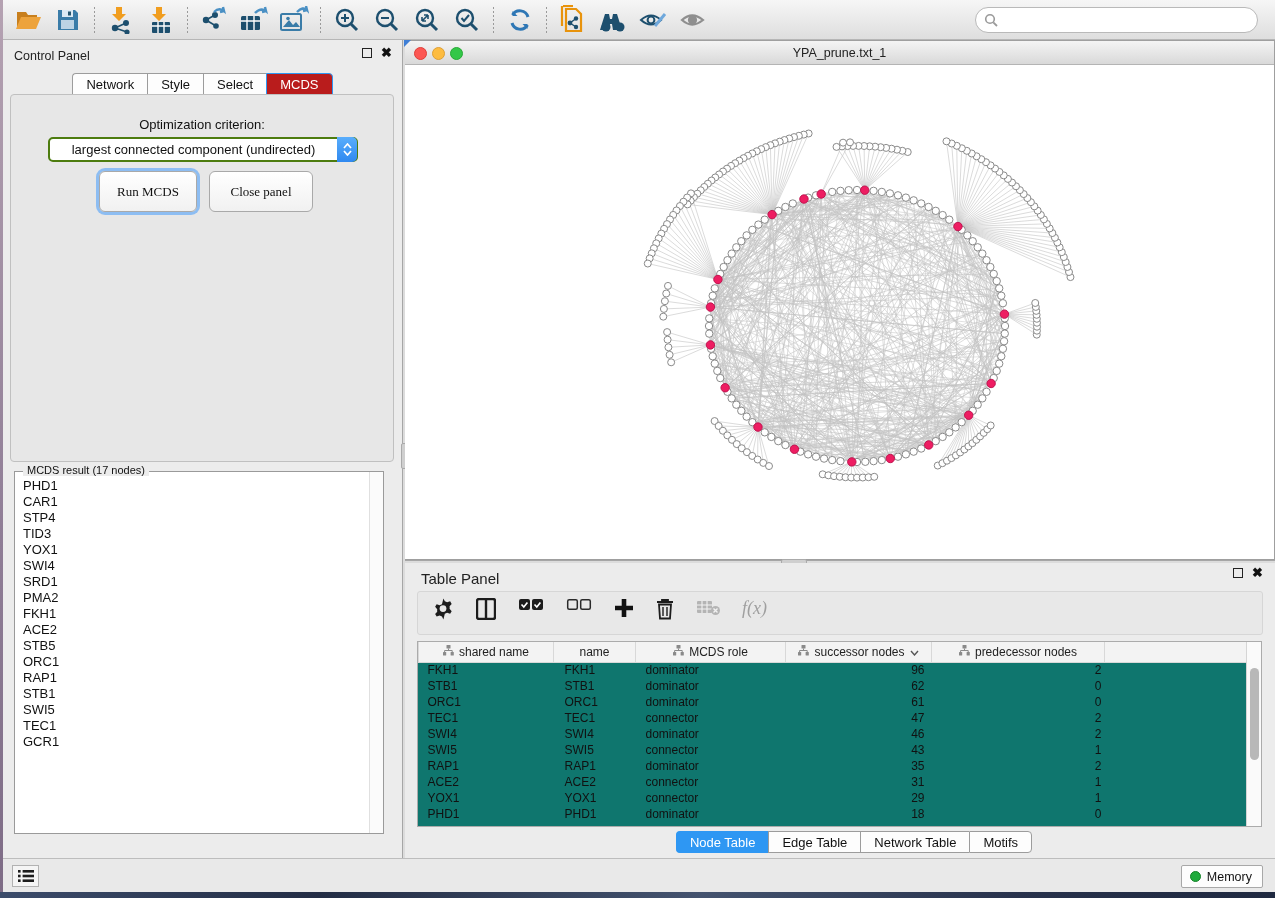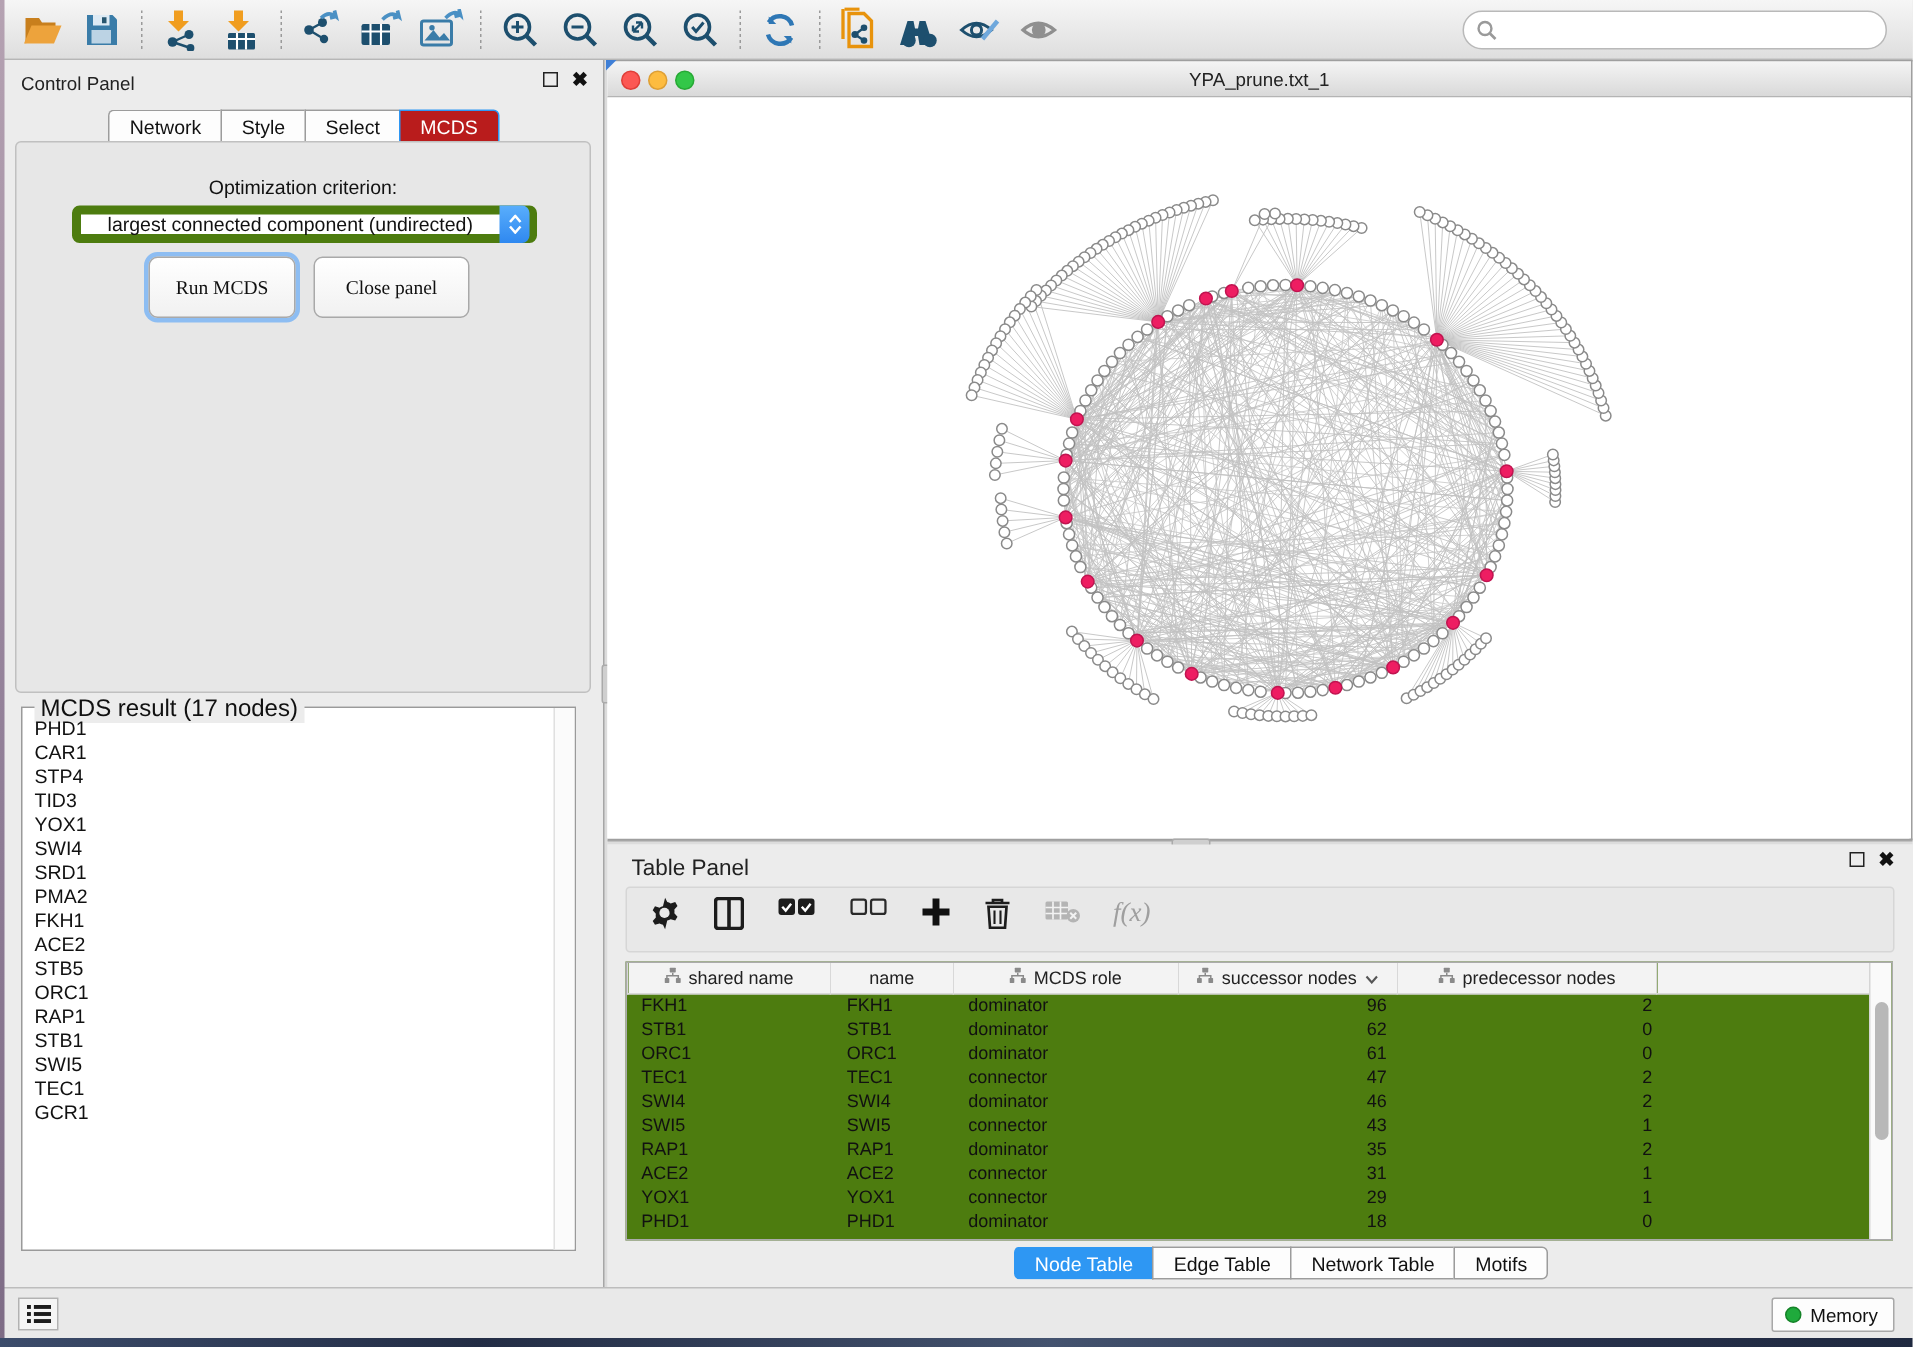--- a/index.html
+++ b/index.html
@@ -41,37 +41,37 @@
     border-right:none; font-size:13px; display:flex; align-items:center; color:#111; }
   .tab:first-child { border-radius:4px 0 0 0; }
   .tab:last-child { border-right:1px solid #9c9c9c; border-radius:0 4px 0 0; }
   .tab.active { background:#b91c1c; color:#fff; border-color:#2e97f3; }
 
   #ctl-box { position:absolute; left:7px; top:54px; width:384px; height:368px;
     background:#e7e7e7; border:1px solid #c0c0c0; border-radius:4px; }
   #opt-label { position:absolute; left:0; top:22px; width:100%; text-align:center;
     font-size:13px; color:#111; }
   #opt-select { position:absolute; left:37px; top:42px; width:310px; height:25px;
-    background:#fff; border:6px solid #4d7c0f; border-radius:5px;
+    background:#fff; border:2px solid #4d7c0f; border-radius:5px;
     display:flex; align-items:center; }
   #opt-select-label { flex:1; text-align:center; font-size:13px; color:#111; white-space:nowrap; }
   #opt-stepper { width:20px; height:25px; margin-right:-1px; background:linear-gradient(#59aefc,#2f88f0);
     border-radius:0 5px 5px 0; display:flex; flex-direction:column; align-items:center;
     justify-content:center; gap:1px; }
   #opt-stepper svg { display:block; }
   .ctl-btn { position:absolute; top:76px; height:41px; background:linear-gradient(#ffffff,#f1f1f1);
     border:1px solid #a9a9a9; border-radius:6px; font-size:13px; color:#111;
     display:flex; align-items:center; justify-content:center; font-family:Liberation Serif, serif;}
   #run-btn { left:88px; width:98px; box-shadow:0 0 0 3px #8dbdf2; }
   #close-btn { left:198px; width:104px; }
 
   #mcds-box { position:absolute; left:11px; top:431px; width:370px; height:363px;
     background:#fff; border:1px solid #9a9a9a; }
   #mcds-legend { position:absolute; left:8px; top:-8px; background:#ececec; padding:0 4px;
-    font-size:16px; color:#111; }
+    font-size:11px; color:#111; }
   #mcds-list { position:absolute; left:1px; top:6px; bottom:1px; right:15px; overflow:hidden;
     padding-left:7px; }
   .mcds-item { font-size:13px; line-height:16px; color:#111; }
   #mcds-scroll { position:absolute; right:0px; top:0px; bottom:0px; width:14px;
     background:#fbfbfb; border-left:1px solid #e0e0e0; }
 
   
   #divider-v { left:402px; top:40px; width:3px; height:818px; background:#dcdcdc; border-left:1px solid #a6a6a6;}
   #divider-v-handle { position:absolute; left:-2px; top:403px; width:6px; height:26px;
     background:#cfcfcf; border:1px solid #aaa; border-radius:2px; }
@@ -98,21 +98,21 @@
   
   #table-panel { left:405px; top:563px; width:870px; height:295px; background:#ececec; }
   #tbl-title { position:absolute; left:16px; top:7px; font-size:15px; color:#222; }
   #tbl-toolbar { position:absolute; left:12px; top:28px; width:846px; height:44px;
     background:#e8e8e8; border:1px solid #d6d6d6; border-radius:3px;
     display:flex; align-items:center; padding-left:14px; gap:22px; }
   .ttb-icon { display:flex; justify-content:center; height:30px; }
   #fx-label { font-family:"Liberation Serif", serif; font-style:italic; font-size:18px; color:#9f9f9f; }
 
   #tbl-wrap { position:absolute; left:12px; top:78px; width:845px; height:186px;
-    background:#4d7c0f; border:1px solid #ababab; overflow:hidden; }
+    background:#0f766e; border:1px solid #ababab; overflow:hidden; }
   table { border-collapse:collapse; table-layout:fixed; width:830px; }
   th { height:20px; background:#f3f3f3; border:1px solid #d8d8d8; border-top:none;
     font-weight:normal; font-size:12px; color:#222; position:relative; }
   th .th-inner { display:flex; align-items:center; justify-content:center; gap:5px; }
   td { height:16px; font-size:12px; color:#111; padding:0 4px; white-space:nowrap; overflow:hidden;}
   td.c0 { padding-left:9px; }
   td.c1 { padding-left:11px; }
   td.c2 { padding-left:10px; }
   td.c3 { text-align:right; padding-right:7px; }
   td.c4 { text-align:right; padding-right:3px; }

